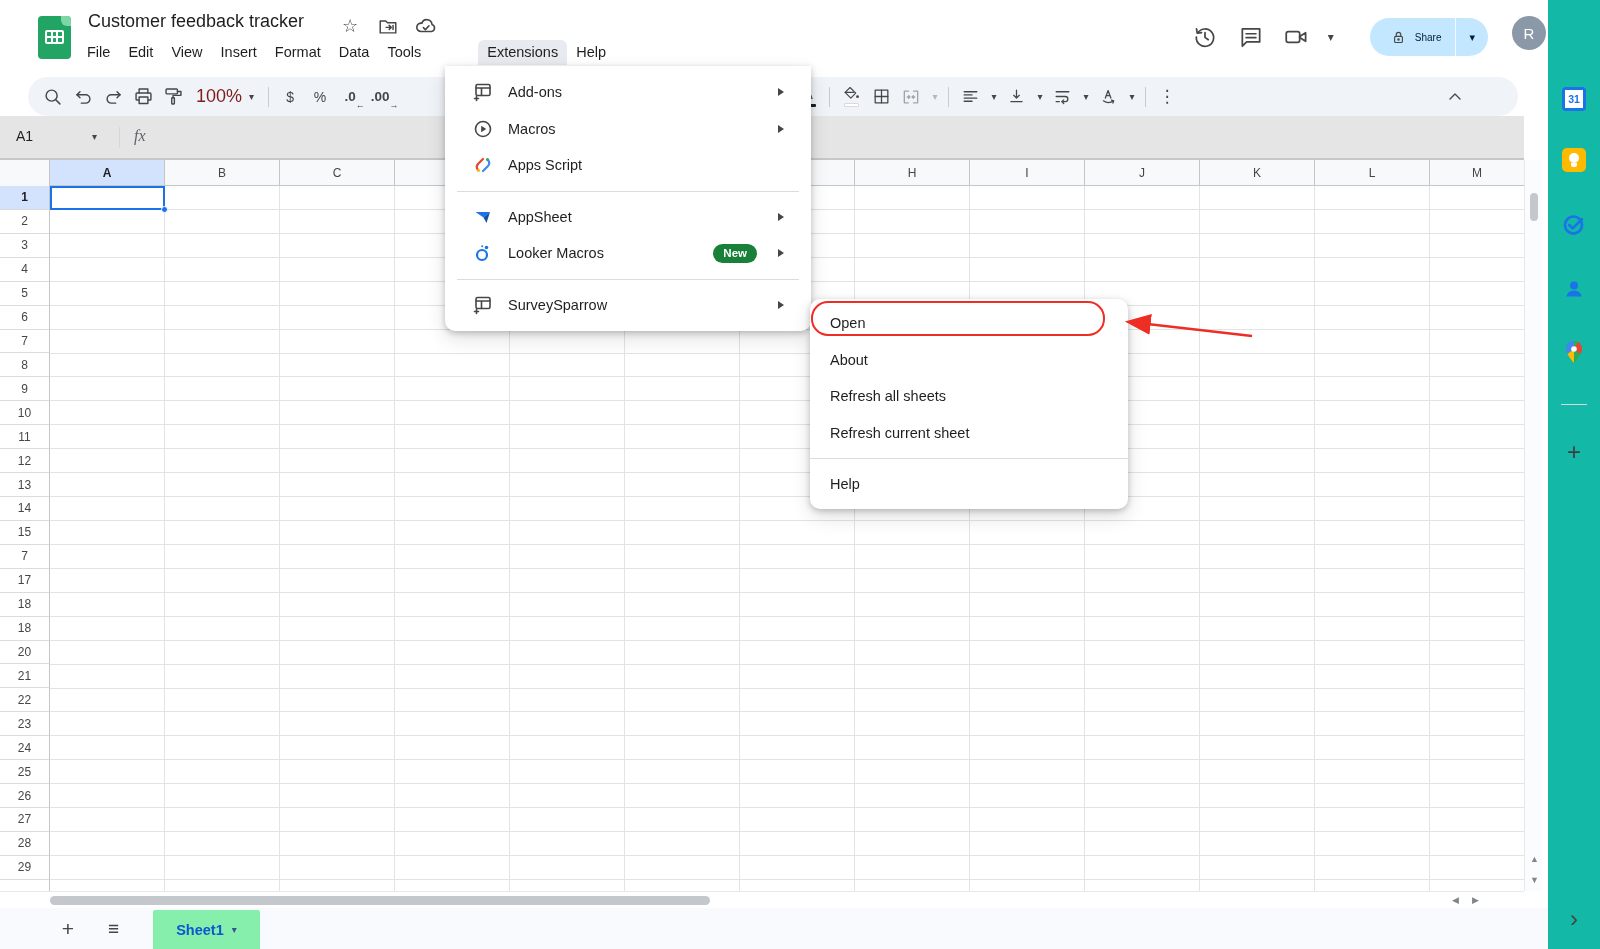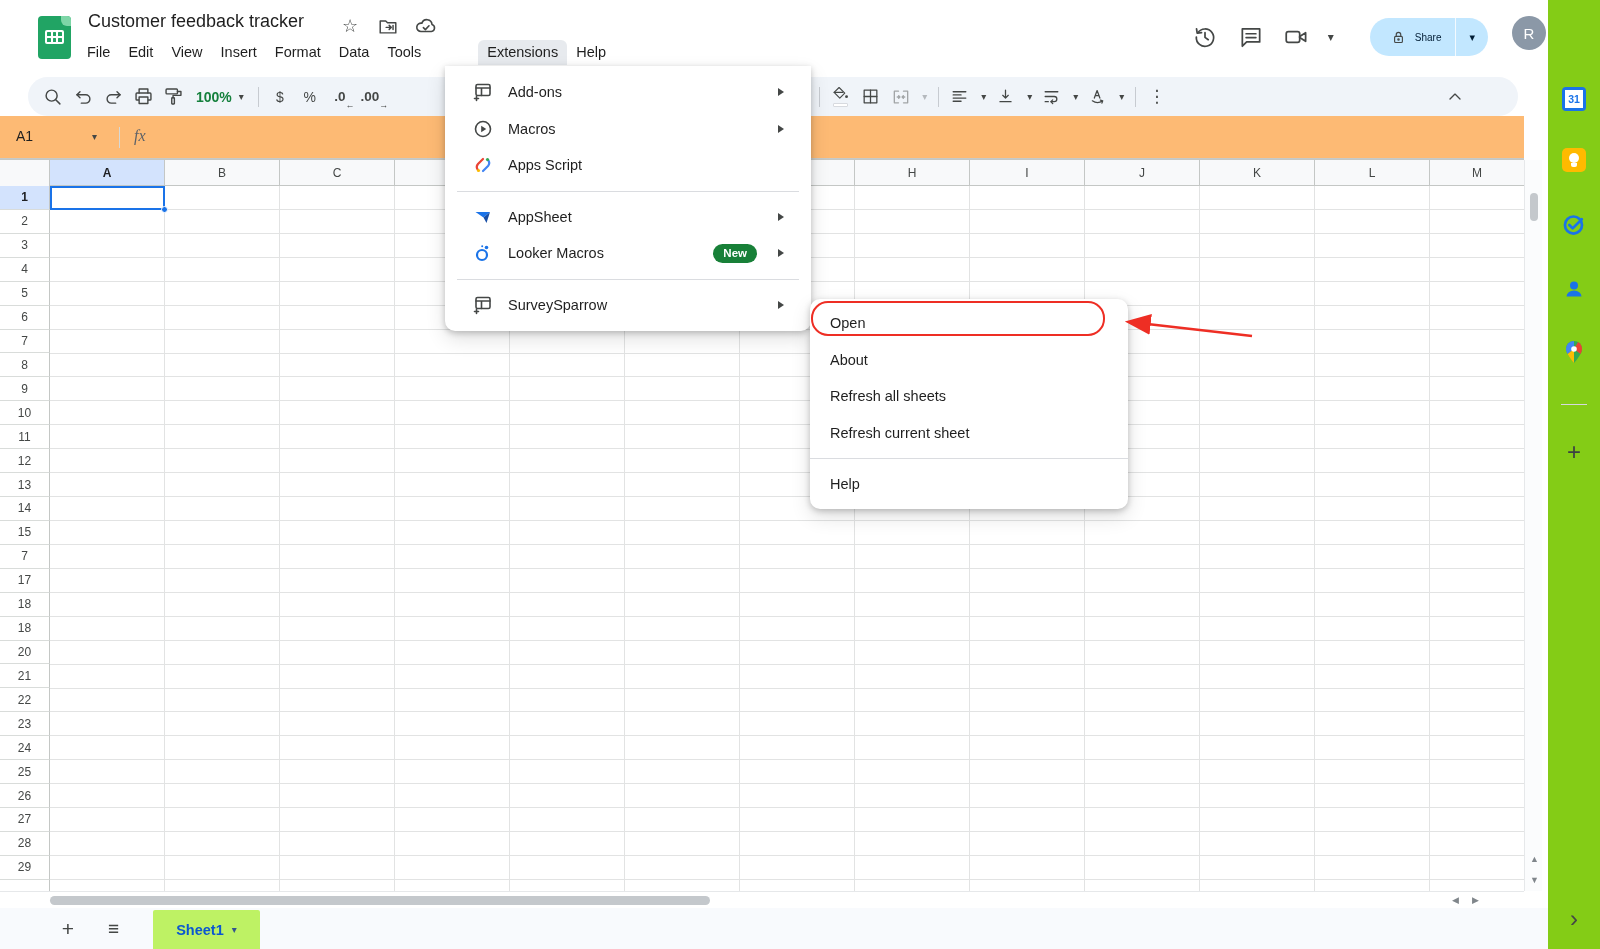--- a/index.html
+++ b/index.html
@@ -42,30 +42,30 @@
   
   #toolbar { position:absolute; left:28px; top:77px; width:1490px; height:39px;
     background:#f0f4f9; border-radius:20px; display:flex; align-items:center; padding-left:10px; }
   .tb-btn { height:30px; min-width:30px; border-radius:4px; display:flex; align-items:center;
     justify-content:center; cursor:pointer; color:#444746; }
   .tb-txt { font-size:14px; color:#444746; padding:0 6px; }
   .tb-sep { width:1px; height:20px; background:#c7cbd1; margin:0 6px; }
   .tb-caret { font-size:10px; color:#444746; margin-left:2px; }
   .tb-caret.dis { color:#b5b9be; }
   #zoom-ctl { display:flex; align-items:center; gap:5px; padding:0 8px; height:30px; border-radius:4px; cursor:pointer; }
-  #zoom-ctl .z { font-size:14px; color:#15803d;font-weight:bold; }
+  #zoom-ctl .z { font-size:18px; color:#7f1d1d; }
   .dec-ico { position:relative; font-size:13.5px; font-weight:bold; color:#444746; }
   .dec-ico .ar { position:absolute; font-size:9px; bottom:-6px; font-weight:normal; }
   .bar-under { position:relative; display:flex; flex-direction:column; align-items:center; gap:2px; }
   .bar-under .bar { width:15px; height:3.5px; border-radius:1px; }
   #tb-spacer { width:368px; }
   #tb-collapse { margin-left:auto; margin-right:48px; }
 
   
-  #formula-bar { position:absolute; left:0; top:116px; width:1524px; height:43px; background:#fdba74;
+  #formula-bar { position:absolute; left:0; top:116px; width:1524px; height:43px; background:#e5e5e5;
     border-bottom:1px solid #c7cac8;text-align:center; }
   #name-box { position:absolute; left:16px; top:12px; font-size:14px; color:#1f1f1f; cursor:pointer; }
   #name-caret { position:absolute; left:92px; top:15px; font-size:10px; color:#444746; cursor:pointer; }
   #fb-sep { position:absolute; left:119px; top:11px; width:1px; height:21px; background:#d5d8d6; }
   #fx { position:absolute; left:134px; top:11px; font-family:"Liberation Serif",serif; font-style:italic;
     font-size:16px; color:#5f6368; }
   #formula-input { position:absolute; left:160px; top:0; right:0; height:42px; cursor:text; }
 
   
   #col-headers { position:absolute; left:0; top:159px; width:1524px; height:27px; display:flex;
@@ -100,27 +100,27 @@
   #h-left { position:absolute; left:1452px; top:3px; }
   #h-right { position:absolute; left:1472px; top:3px; }
   .hscr-ar { font-size:9px; color:#80868b; cursor:pointer; }
 
   
   #bottombar { position:absolute; left:0; top:908px; width:1548px; height:41px; background:#f8fafd; }
   #add-sheet { position:absolute; left:54px; top:7px; width:28px; height:28px; font-size:21px; color:#444746;
     display:flex; align-items:center; justify-content:center; cursor:pointer; }
   #all-sheets { position:absolute; left:99px; top:7px; width:28px; height:28px; font-size:19px; color:#444746;
     display:flex; align-items:center; justify-content:center; cursor:pointer; letter-spacing:-1px; }
-  #sheet-tab { position:absolute; left:153px; top:2px; width:107px; height:39px; background:#bef264;
+  #sheet-tab { position:absolute; left:153px; top:2px; width:107px; height:39px; background:#86efac;
     border-radius:2px 2px 0 0; display:flex; align-items:center; justify-content:center; gap:8px; cursor:pointer; }
   #sheet-tab .t { font-size:14.5px; font-weight:700; color:#0b57d0; }
   #sheet-tab .c { font-size:10px; color:#33548e; }
 
   
-  #sidebar { position:absolute; left:1548px; top:0; width:52px; height:949px; background:#84cc16; }
+  #sidebar { position:absolute; left:1548px; top:0; width:52px; height:949px; background:#14b8a6; }
   .sb-ico { position:absolute; left:50%; transform:translateX(-50%); cursor:pointer; }
   #sb-divider { position:absolute; left:13px; top:404px; width:26px; height:1px; background:#d5d9dd; }
   #sb-plus { position:absolute; left:0; top:438px; width:52px; text-align:center; font-size:24px;
     color:#3c4043; font-weight:400; cursor:pointer; }
   #sb-expand { position:absolute; left:0; top:905px; width:52px; text-align:center; font-size:24px;
     color:#444746; cursor:pointer; }
   #kcal { width:24px; height:24px; background:#1a73e8; border-radius:4px; position:relative; }
   #kcal .inner { position:absolute; left:3px; top:3px; right:3px; bottom:3px; background:#fff;
     display:flex; align-items:center; justify-content:center; font-size:10.5px; font-weight:bold; color:#1a73e8; }
   #kkeep { width:24px; height:24px; background:#ffba00; border-radius:5px; position:relative; }

